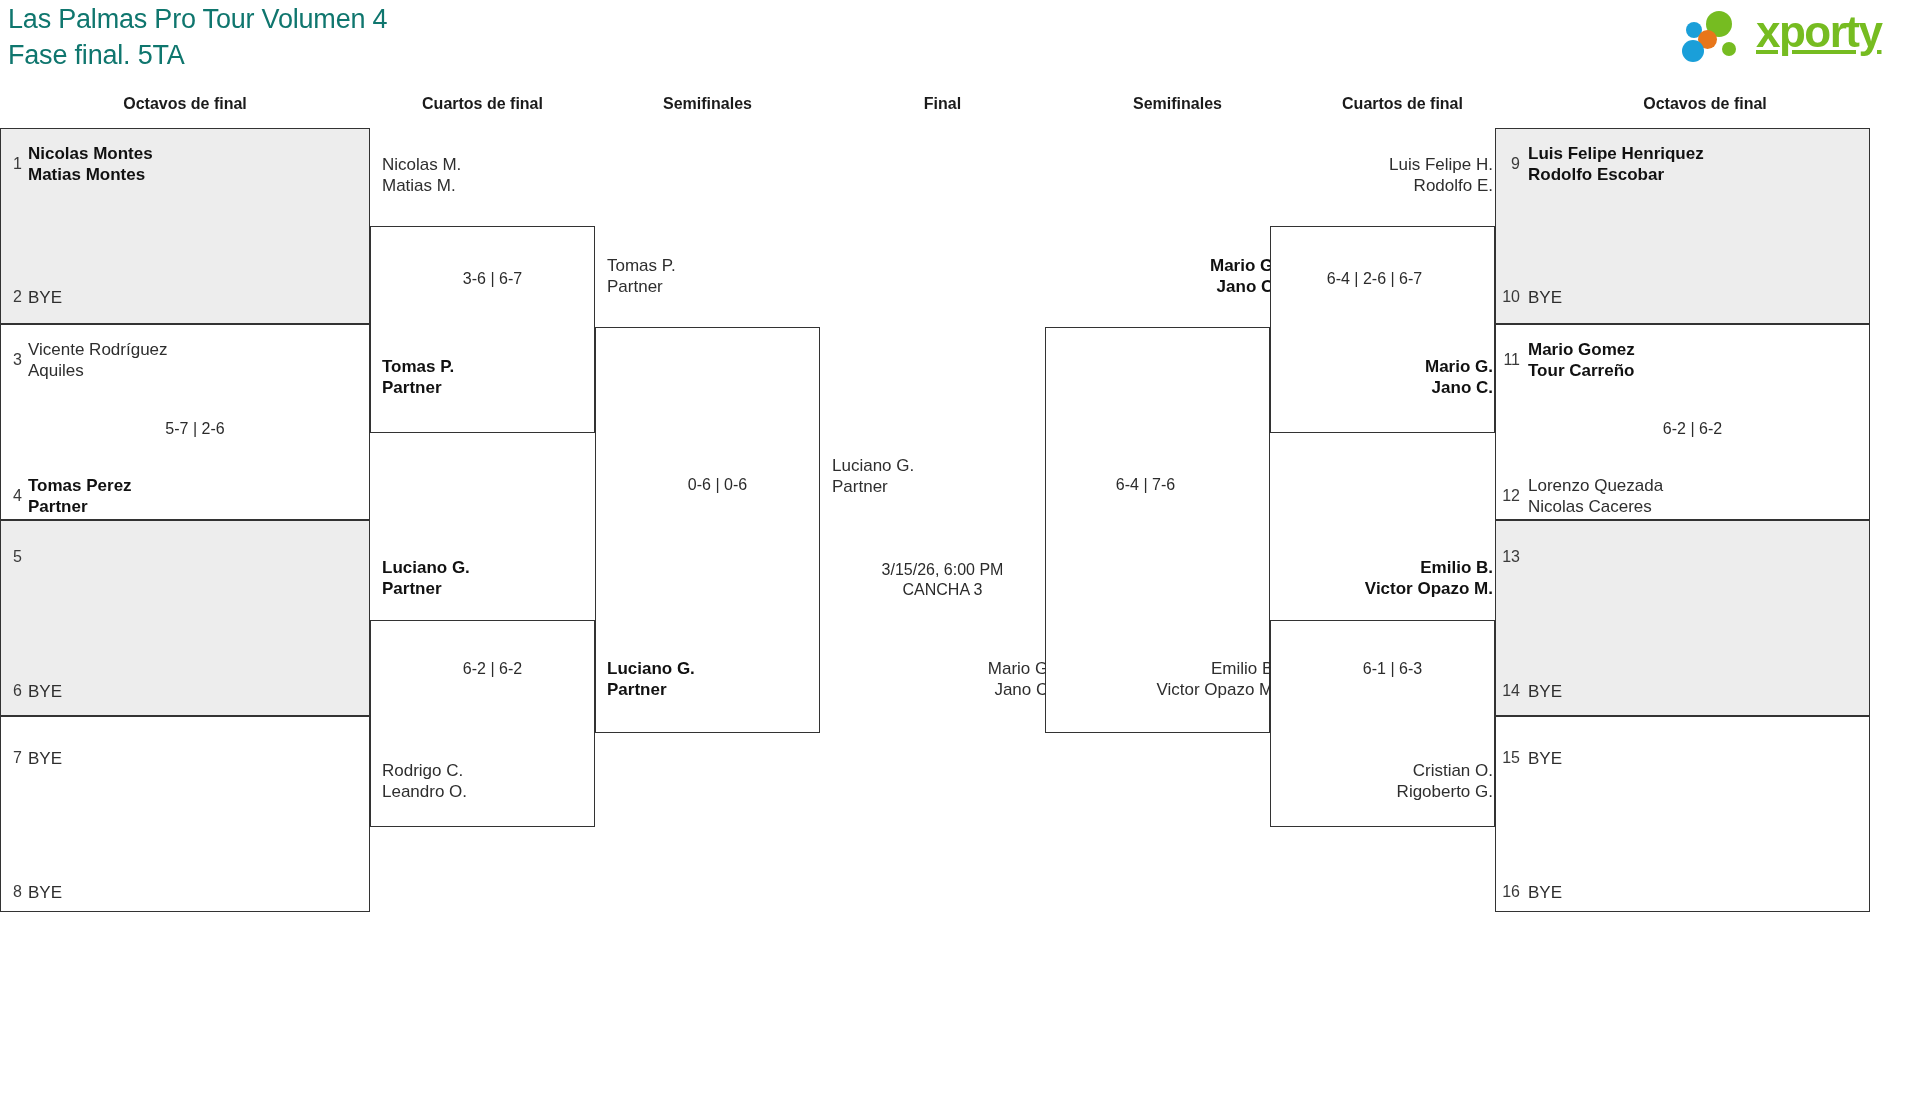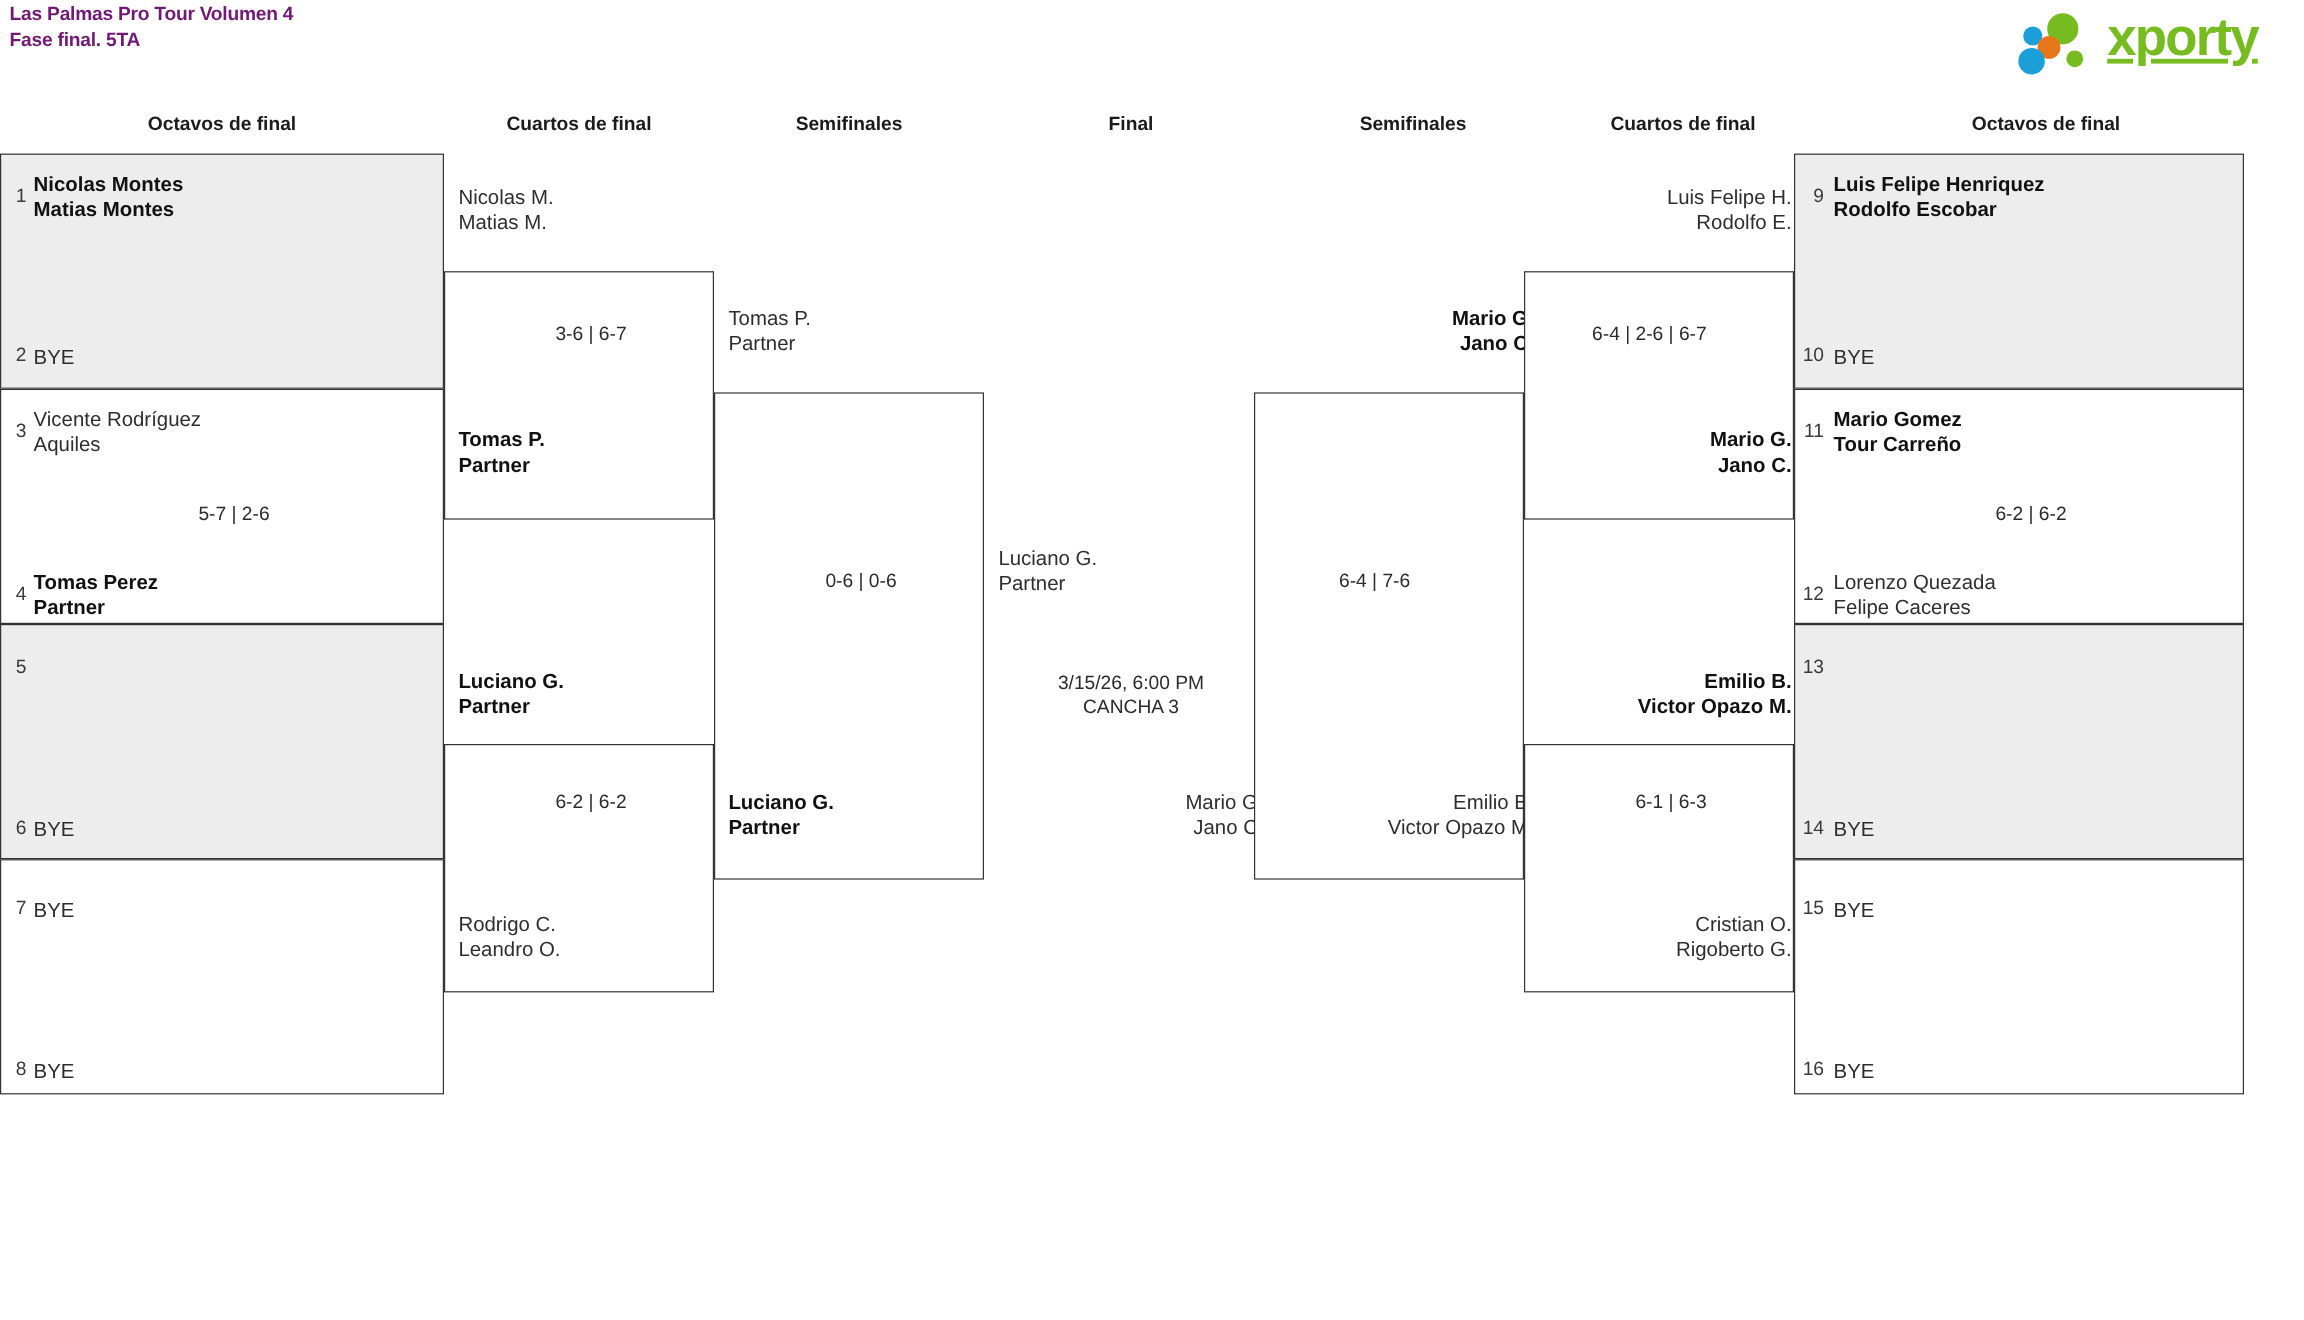--- a/index.html
+++ b/index.html
@@ -7,21 +7,21 @@
     width: 1920px; height: 1100px;
     background: #ffffff;
     font-family: "Liberation Sans", sans-serif;
     color: #1a1a1a;
     overflow: hidden;
   }
   #root { position: relative; width: 1920px; height: 1100px; }
 
   
   .title-block { position: absolute; left: 8px; top: 2px; }
-  .title-line { font-size: 16px; font-weight: 700; line-height: 1.32; letter-spacing: -0.2px; color: #701a75; }
+  .title-line { font-size: 27px; font-weight: 400; line-height: 1.32; letter-spacing: -0.2px; color: #0f766e; }
 
   .logo { position: absolute; right: 12px; top: 6px; width: 230px; height: 56px; }
   .logo-text { position: absolute; left: 78px; top: -2px; font-size: 44px; font-weight: 800; color: #76bc21; letter-spacing: -1.5px; line-height: 56px; text-decoration: underline; }
   .dot { position: absolute; border-radius: 50%; }
 
   
   .round-hdr {
     position: absolute; top: 95px; text-align: center;
     font-size: 16px; font-weight: 700; color: #1b1b1b; white-space: nowrap;
   }
@@ -202,21 +202,21 @@
   <div class="cell" style="left:1495px;top:324px;width:375px;height:196px;"></div>
   <div class="seed" style="left:1494px;top:351px;">11</div>
   <div class="names win" style="left:1528px;top:340px;">
     <div>Mario Gomez</div>
     <div>Tour Carreño</div>
   </div>
   <div class="score" style="left:1495px;top:420px;width:375px;">6-2 | 6-2</div>
   <div class="seed" style="left:1494px;top:487px;">12</div>
   <div class="names lose" style="left:1528px;top:476px;">
     <div>Lorenzo Quezada</div>
-    <div>Felipe Caceres</div>
+    <div>Nicolas Caceres</div>
   </div>
 
   <div class="cell shade" style="left:1495px;top:520px;width:375px;height:196px;"></div>
   <div class="seed" style="left:1494px;top:548px;">13</div>
   <div class="seed" style="left:1494px;top:682px;">14</div>
   <div class="bye" style="left:1528px;top:682px;">BYE</div>
 
   <div class="cell" style="left:1495px;top:716px;width:375px;height:196px;"></div>
   <div class="seed" style="left:1494px;top:749px;">15</div>
   <div class="bye" style="left:1528px;top:749px;">BYE</div>

